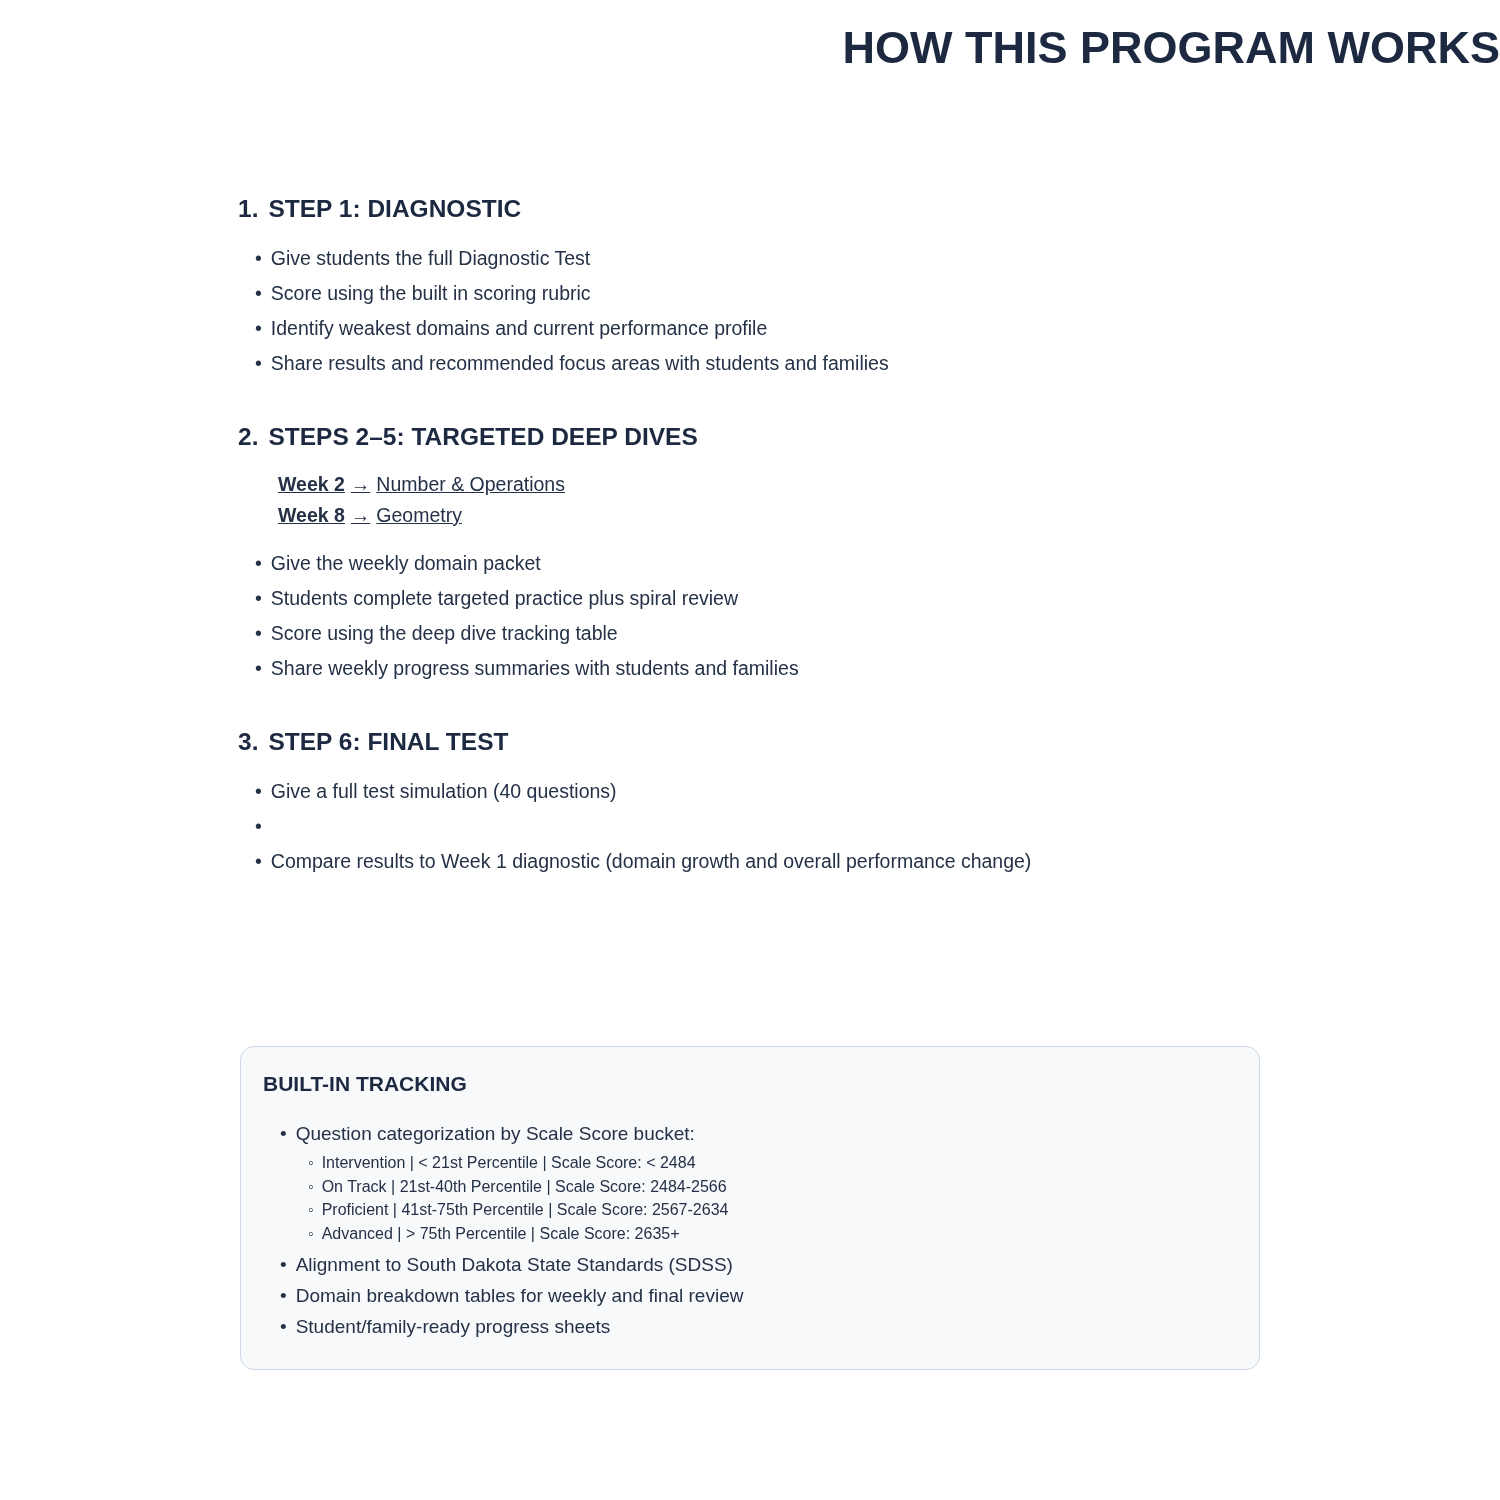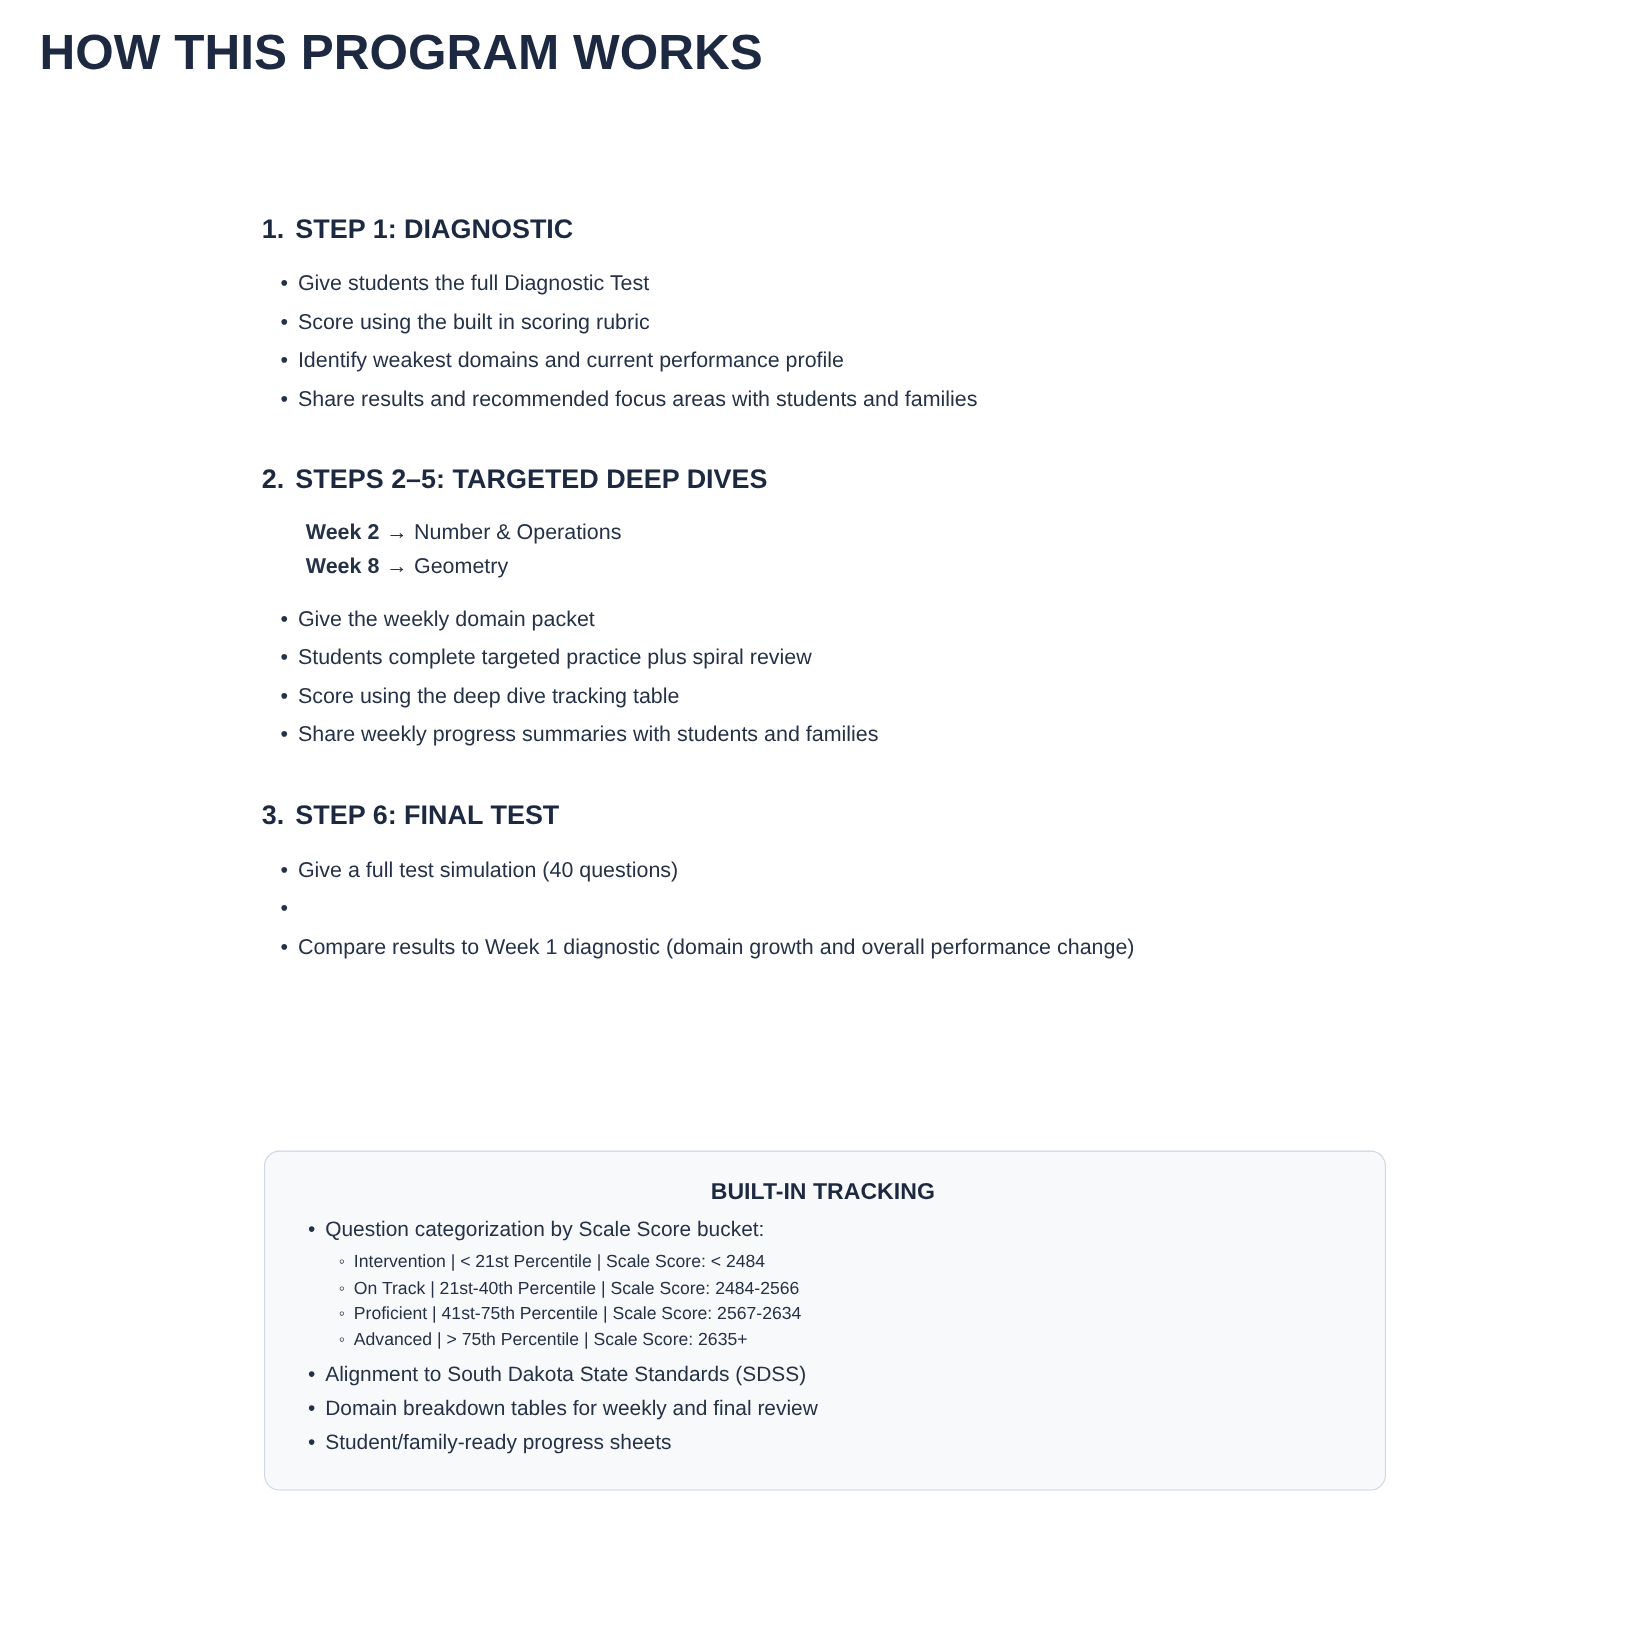--- a/index.html
+++ b/index.html
@@ -11,44 +11,44 @@
     --link:#1a73e8;
   }
   *{box-sizing:border-box;}
   html,body{margin:0;padding:0;}
   body{
     width:1500px;height:1500px;overflow:hidden;background:#ffffff;
     font-family:"Liberation Sans", sans-serif;color:var(--body);
     -webkit-font-smoothing:antialiased;
   }
   .title{
-    margin:22px 0 0 0;text-align:left;
+    margin:22px 0 0 0;text-align:right;
     font-size:45px;font-weight:700;color:var(--heading);padding-left:36px;
   }
   .content{padding:0 238px;}
   .sections{margin-top:120px;}
   .section{margin-bottom:41px;}
   .sec-heading{
     display:flex;gap:10px;margin:0 0 17px 0;
     font-size:24.5px;line-height:30px;font-weight:700;color:var(--heading);
   }
   ul.bullets{list-style:none;margin:0;padding:0 0 0 17px;}
   .bullet{display:flex;align-items:flex-start;font-size:19.5px;line-height:35px;}
   .marker{margin-right:9px;flex:0 0 auto;}
-  .weeks{padding-left:40px;margin:0 0 15px 0;}
+  .weeks{padding-left:40px;margin:0 0 15px 0;text-decoration:underline;}
   .week-line{font-size:19.5px;line-height:31px;}
   .week-label{font-weight:700;}
   .arrow{margin:0 6px;}
   .tracking-box{
     margin-top:167px;margin-left:2px;width:1020px;
     background:var(--box_bg);border:1px solid var(--box_border);
     border-radius:14px;padding:25px 26px 27px 22px;
   }
   .tracking-heading{
-    margin:0 0 7px 0;font-size:21px;font-weight:700;color:var(--heading);text-align:center;
+    margin:0 0 22px 0;font-size:21px;font-weight:700;color:var(--heading);
   }
   .box-bullets{padding-left:3px;}
   .box-bullets .bullet{font-size:19px;line-height:31px;}
   ul.sub-bullets{list-style:none;margin:2px 0 4px 0;padding:0 0 0 28px;flex-basis:100%;}
   .sub-bullet{display:flex;font-size:16px;line-height:23.5px;}
   .sub-marker{margin-right:8px;flex:0 0 auto;}
 </style>
 </head>
 <body>
 

